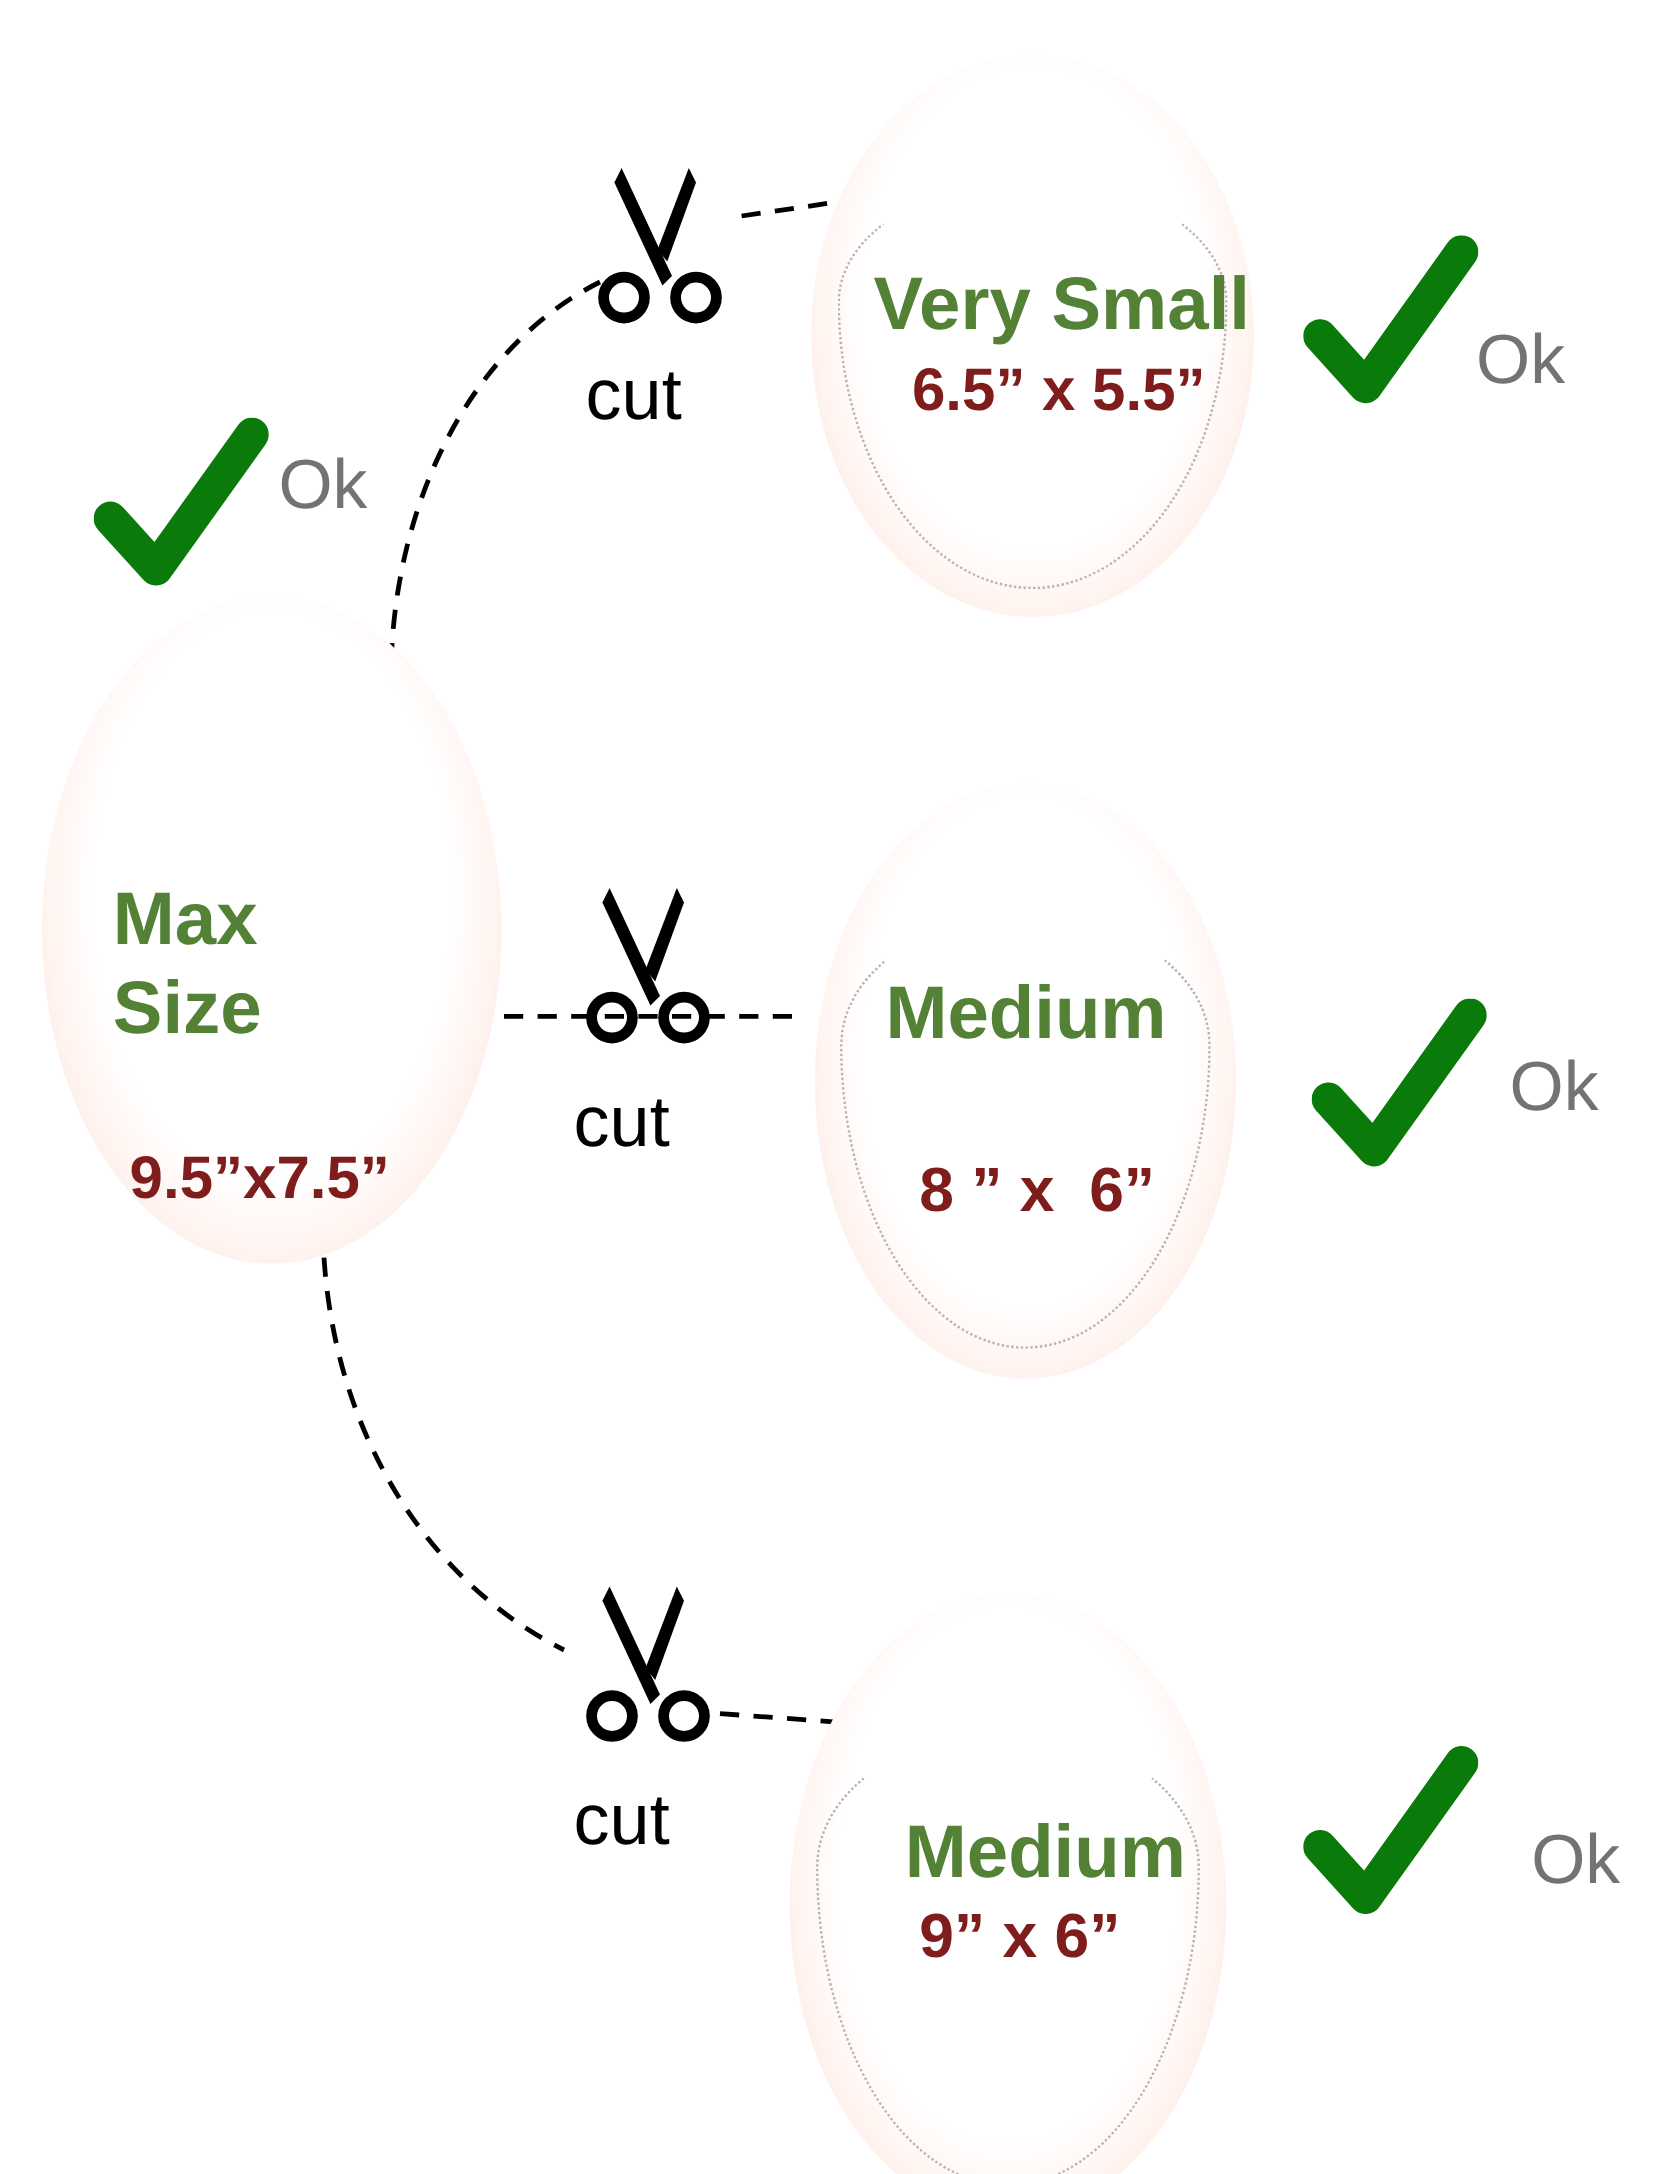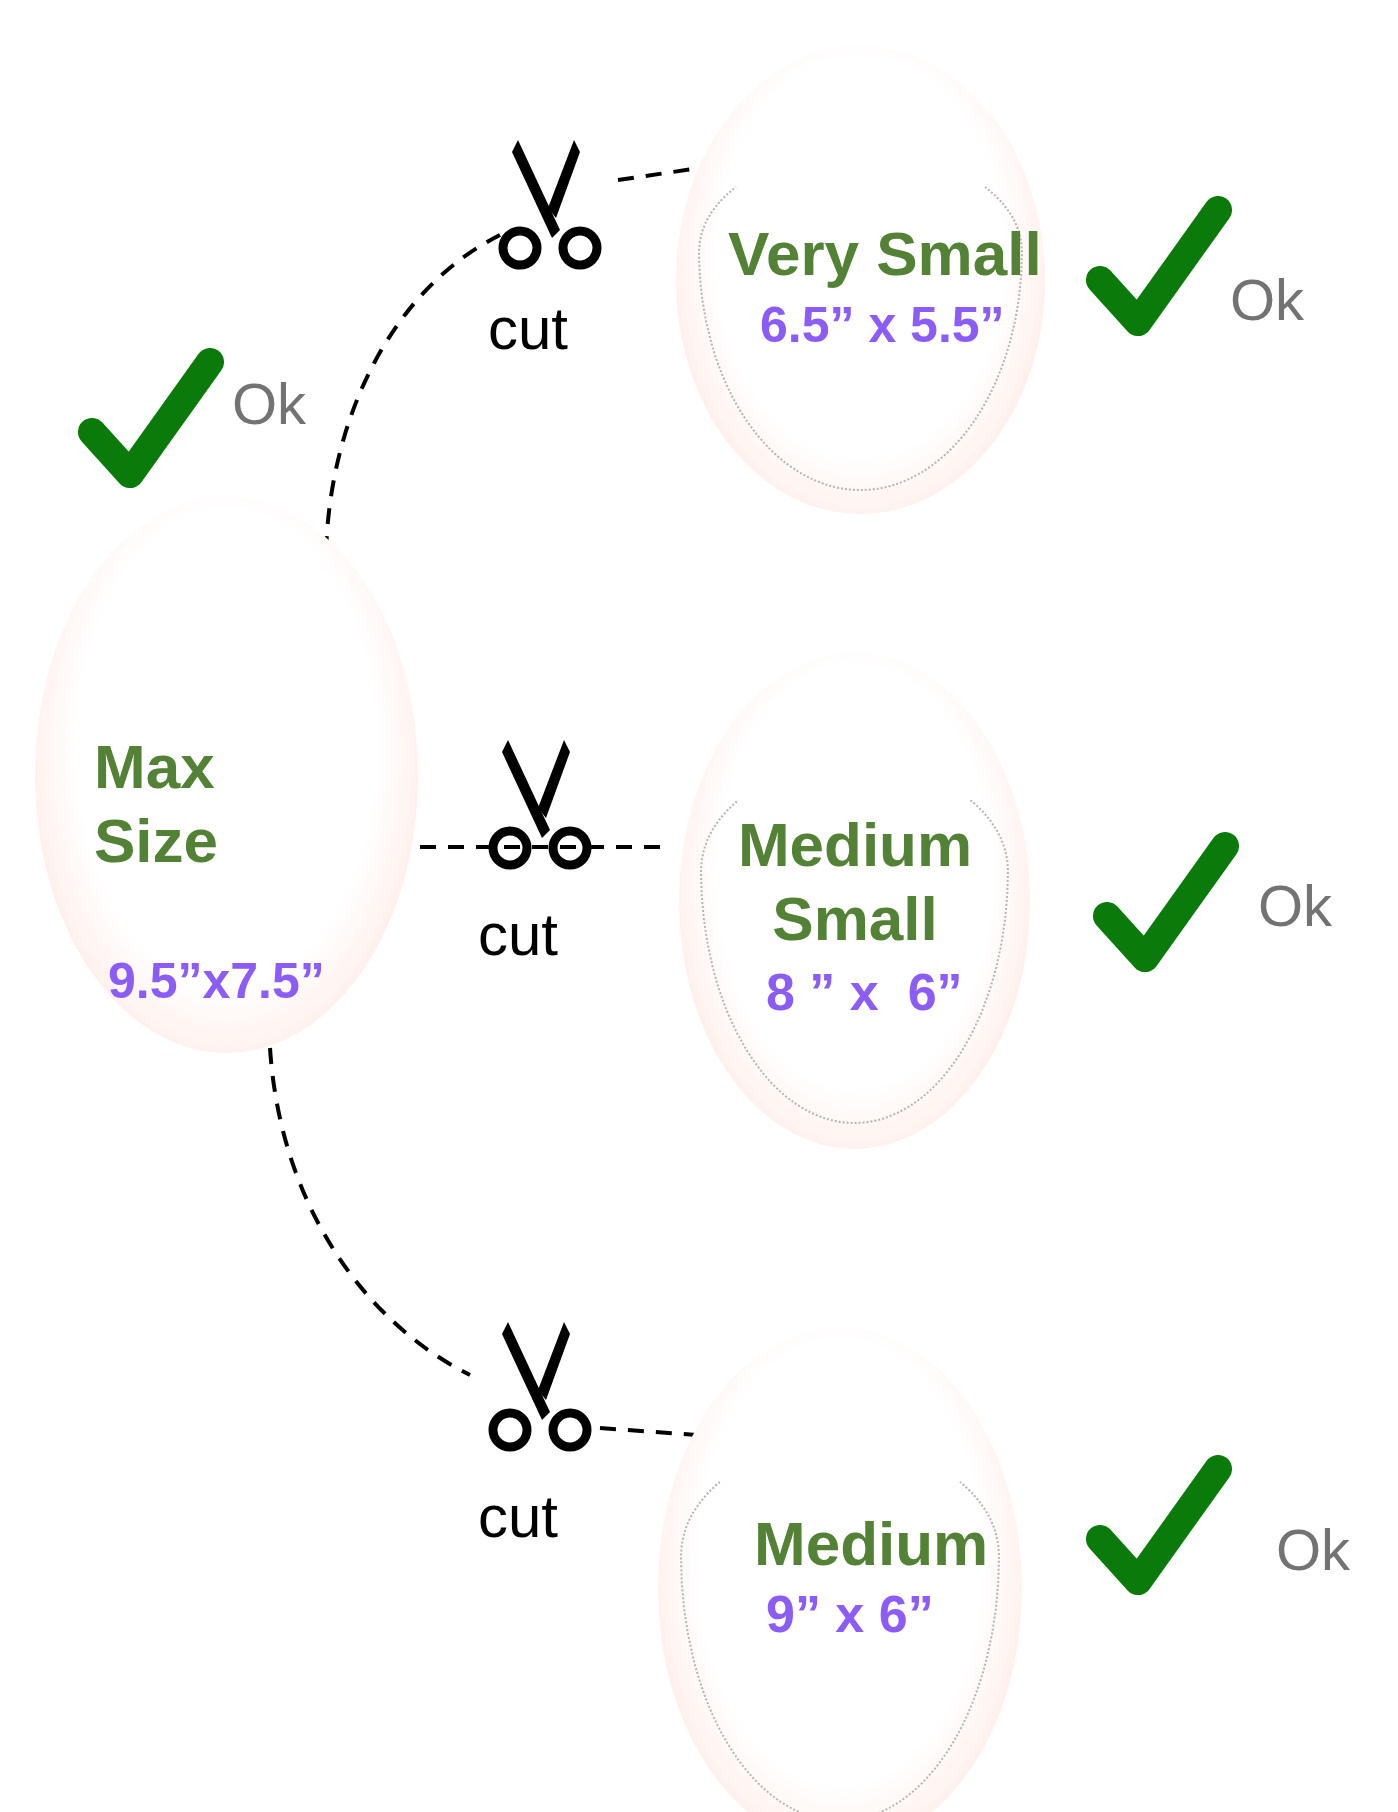--- a/index.html
+++ b/index.html
@@ -2,21 +2,21 @@
 <html><head>
 <meta charset="utf-8">
 <style>
   html, body { margin:0; padding:0; background:#ffffff; }
   body { width:1398px; height:1812px; position:relative; overflow:hidden; font-family:"Liberation Sans", sans-serif; }
   .abs { position:absolute; }
   .oval { position:absolute; border-radius:50%;
     background: radial-gradient(ellipse at 50% 45%, #ffffff 0%, #ffffff 55%, #fff3ef 70%, #fbd6cc 88%, #f6c3b4 96%, rgba(255,255,255,0) 100%); }
   .oval .seam { position:absolute; left:6%; right:6%; top:22%; bottom:5%; border:2px dotted #b9b3b3; border-radius:50% 50% 50% 50% / 30% 30% 70% 70%; border-top-color:transparent; }
   .green { color:#538135; font-weight:bold; }
-  .dim { color:#8b5cf6; font-weight:bold;text-align:right; }
+  .dim { color:#7f1d1d; font-weight:bold;text-align:right; }
   .ok { color:#737373; font-size:58px; }
   .cut { color:#000; font-size:60px;margin-top:24px; }
   svg.lines { position:absolute; left:0; top:0; }
 </style>
 </head>
 <body>
 
 <svg class="lines" width="1398" height="1812">
   <path d="M326 552 C 330 420, 390 290, 500 235" fill="none" stroke="#000" stroke-width="4" stroke-dasharray="16 12"></path>
   <path d="M618 180 L 700 168" fill="none" stroke="#000" stroke-width="4" stroke-dasharray="16 12"></path>
@@ -44,21 +44,20 @@
 <svg class="abs" style="left:1086px;top:196px;" width="146" height="142" viewBox="0 0 146 142">
   <path d="M14 84 L52 126 L132 14" fill="none" stroke="#0a7a0a" stroke-width="28" stroke-linecap="round" stroke-linejoin="round"></path>
 </svg>
 <div class="abs ok" style="left:1230px;top:266px;">Ok</div>
 
 <div class="oval" style="left:679px;top:653px;width:351px;height:496px;">
     <div class="seam"></div>
   </div>
 <div class="abs green" style="left:680px;top:808px;width:350px;text-align:center;font-size:62px;line-height:74px;">
   <div>Medium</div>
-  <div>Small</div>
 </div>
 <div class="abs dim" style="left:766px;top:962px;font-size:52px;white-space:pre;">8 ” x  6”</div>
 <svg class="abs" style="left:1093px;top:832px;" width="146" height="142" viewBox="0 0 146 142">
   <path d="M14 84 L52 126 L132 14" fill="none" stroke="#0a7a0a" stroke-width="28" stroke-linecap="round" stroke-linejoin="round"></path>
 </svg>
 <div class="abs ok" style="left:1258px;top:872px;">Ok</div>
 
 <div class="oval" style="left:658px;top:1328px;width:364px;height:520px;">
     <div class="seam"></div>
   </div>

